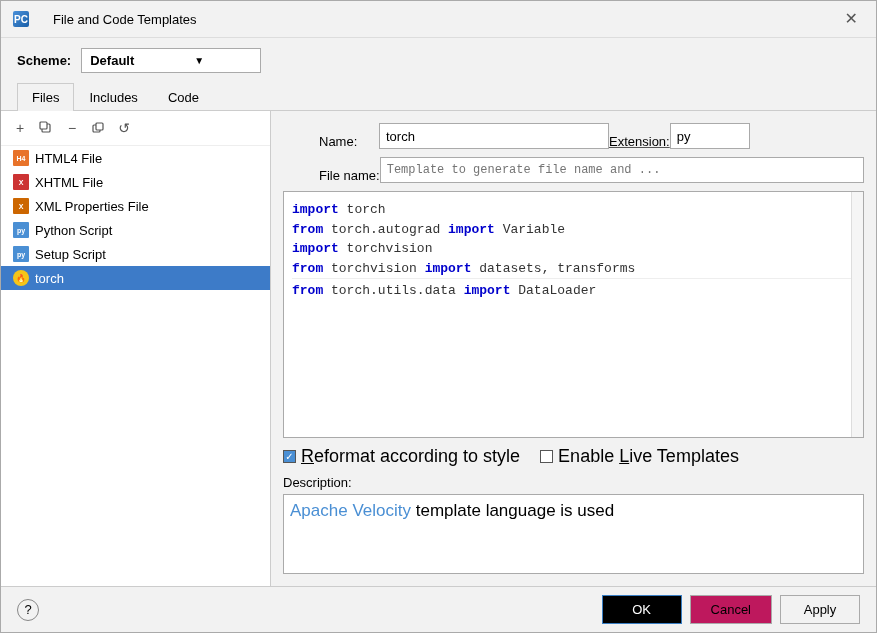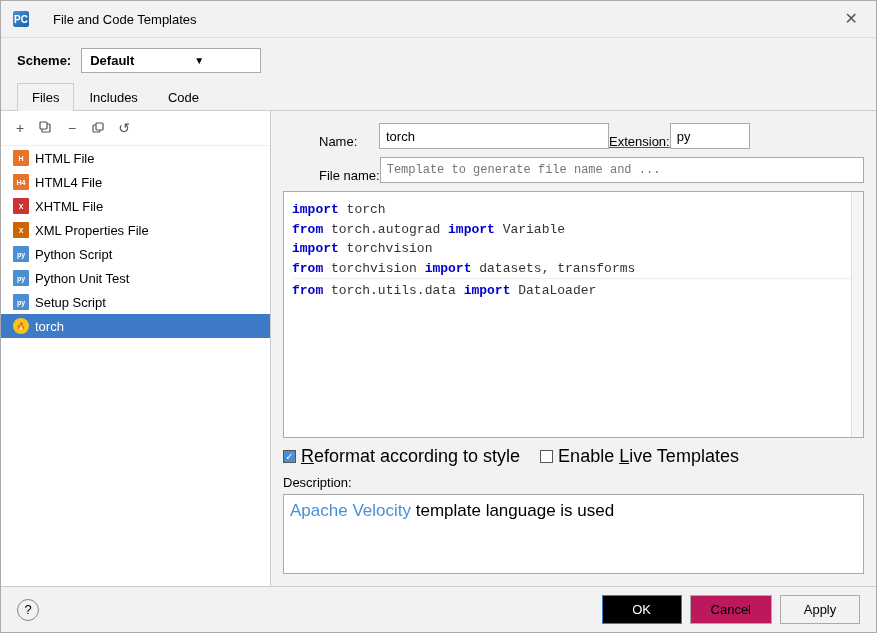--- a/index.html
+++ b/index.html
@@ -395,26 +395,20 @@
           <svg width="14" height="14" viewBox="0 0 14 14">
             <rect x="2" y="4" width="7" height="7" rx="1" stroke="#555" stroke-width="1.2" fill="none"></rect>
             <rect x="5" y="2" width="7" height="7" rx="1" stroke="#555" stroke-width="1.2" fill="white"></rect>
           </svg>
         </button>
         <button class="toolbar-btn" title="Reset">↺</button>
       </div>
 
       <div class="file-list">
         <div class="file-item">
-          <div class="file-icon icon-html">
-              <span style="font-size:7px">H</span>
-            </div>
-          <span>HTML File</span>
-        </div>
-        <div class="file-item">
           <div class="file-icon icon-html4">
               <span style="font-size:7px">H4</span>
             </div>
           <span>HTML4 File</span>
         </div>
         <div class="file-item">
           <div class="file-icon icon-xhtml">
               <span style="font-size:7px">X</span>
             </div>
           <span>XHTML File</span>
@@ -423,26 +417,20 @@
           <div class="file-icon icon-xml">
               <span style="font-size:7px">X</span>
             </div>
           <span>XML Properties File</span>
         </div>
         <div class="file-item">
           <div class="file-icon icon-py">
               <span style="font-size:7px">py</span>
             </div>
           <span>Python Script</span>
-        </div>
-        <div class="file-item">
-          <div class="file-icon icon-py">
-              <span style="font-size:7px">py</span>
-            </div>
-          <span>Python Unit Test</span>
         </div>
         <div class="file-item">
           <div class="file-icon icon-py">
               <span style="font-size:7px">py</span>
             </div>
           <span>Setup Script</span>
         </div>
         <div class="file-item selected">
           <div class="file-icon icon-torch">🔥</div>
           <span>torch</span>

